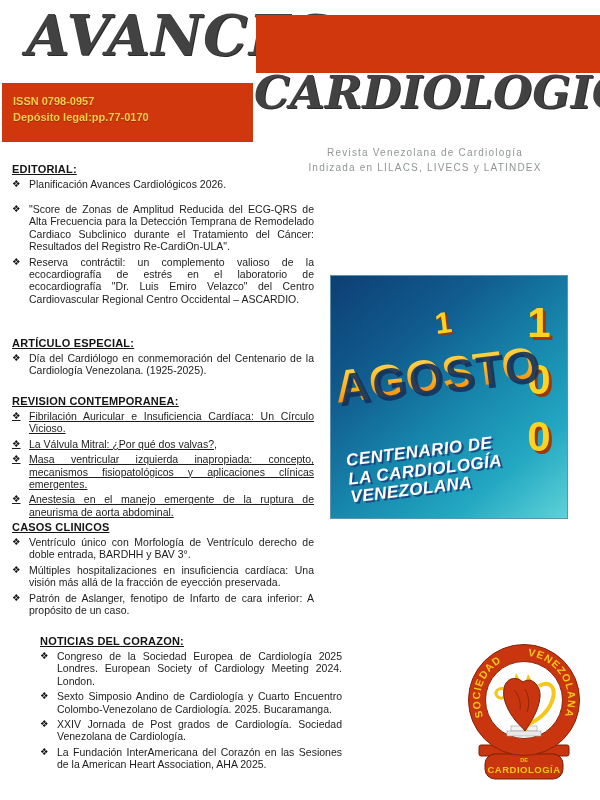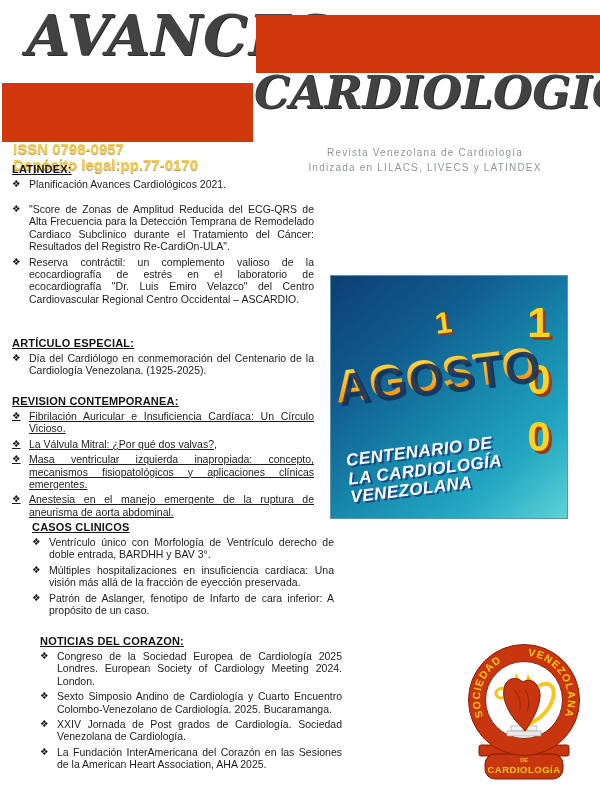--- a/index.html
+++ b/index.html
@@ -5,36 +5,36 @@
   html,body{margin:0;padding:0;background:#fff;}
   .page{position:relative;width:600px;height:800px;background:#ffffff;overflow:hidden;
         font-family:"Liberation Sans",sans-serif;color:#1c1c1c;}
 
   
   .title-avances{position:absolute;left:26px;top:2px;font-family:"DejaVu Serif",serif;
     font-weight:bold;font-style:italic;font-size:56px;color:#424242;letter-spacing:1px;
     white-space:nowrap;text-shadow:1px 1px 0 #2a2a2a;}
   .red-block-top{position:absolute;left:256px;top:15px;width:344px;height:58px;background:#d0370c;}
   .red-band-left{position:absolute;left:2px;top:83px;width:251px;height:59px;background:#d0370c;}
-  .issn-text{color:#f2cf4a;font-weight:bold;font-size:15px;line-height:16px;
-    padding:10px 8px 0 11px;text-shadow:0 1px 0 rgba(90,20,0,.45);margin-top:48px;}
+  .issn-text{color:#f2cf4a;font-weight:bold;font-size:11px;line-height:16px;
+    padding:10px 8px 0 11px;text-shadow:0 1px 0 rgba(90,20,0,.45);}
   .title-cardiologicos{position:absolute;left:254px;top:66px;width:346px;
     font-family:"DejaVu Serif",serif;font-weight:bold;font-style:italic;font-size:45px;
     color:#424242;white-space:nowrap;text-shadow:1px 1px 0 #2a2a2a;}
   .subtitle{position:absolute;left:250px;top:145px;width:350px;text-align:center;
     color:#8f9695;font-size:10px;line-height:15px;letter-spacing:1.2px;white-space:nowrap;}
 
   
   .toc{position:absolute;left:12px;top:0;width:302px;height:800px;}
   .section{position:absolute;left:0;width:100%;}
   .section:nth-child(1){top:163px;}
   .section:nth-child(2){top:203px;}
   .section:nth-child(3){top:330px;margin-top:7px;}
   .section:nth-child(4){top:395px;text-decoration:underline;}
-  .section:nth-child(5){top:521px;margin-left:20px;}
+  .section:nth-child(5){top:521px;}
   .section:nth-child(6){top:635px;margin-left:28px;}
   .section-title{margin:0 0 3px 0;font-size:11px;font-weight:bold;text-decoration:underline;
     color:#141414;letter-spacing:.2px;}
   .item{display:flex;margin-bottom:3px;}
   .bullet{width:17px;flex:0 0 17px;font-size:9.5px;line-height:12.4px;color:#111;}
   .item-text{flex:1;font-size:10.5px;line-height:12.4px;text-align:justify;color:#1c1c1c;}
 
   
   .poster{position:absolute;left:330px;top:275px;width:236px;height:242px;overflow:hidden;
     border:1px solid #5f93ad;
@@ -73,25 +73,25 @@
     </div>
   </div>
   <div class="title-cardiologicos">CARDIOLOGICOS</div>
   <div class="subtitle">
     <div>Revista Venezolana de Cardiología</div>
     <div>Indizada en LILACS, LIVECS y LATINDEX</div>
   </div>
 
   <div class="toc">
     <section class="section">
-      <h3 class="section-title">LATINDEX:</h3>
-      <div class="section-items">
-          <div class="item">
-            <span class="bullet">❖</span>
-            <div class="item-text">Planificación Avances Cardiológicos 2021.</div>
+      <h3 class="section-title">EDITORIAL:</h3>
+      <div class="section-items">
+          <div class="item">
+            <span class="bullet">❖</span>
+            <div class="item-text">Planificación Avances Cardiológicos 2026.</div>
           </div>
         </div>
     </section>
 
     <section class="section">
       <div class="section-items">
           <div class="item">
             <span class="bullet">❖</span>
             <div class="item-text">"Score de Zonas de Amplitud Reducida del ECG-QRS de Alta Frecuencia para la Detección Temprana de Remodelado Cardiaco Subclinico durante el Tratamiento del Cáncer: Resultados del Registro Re-CardiOn-ULA".</div>
           </div>

